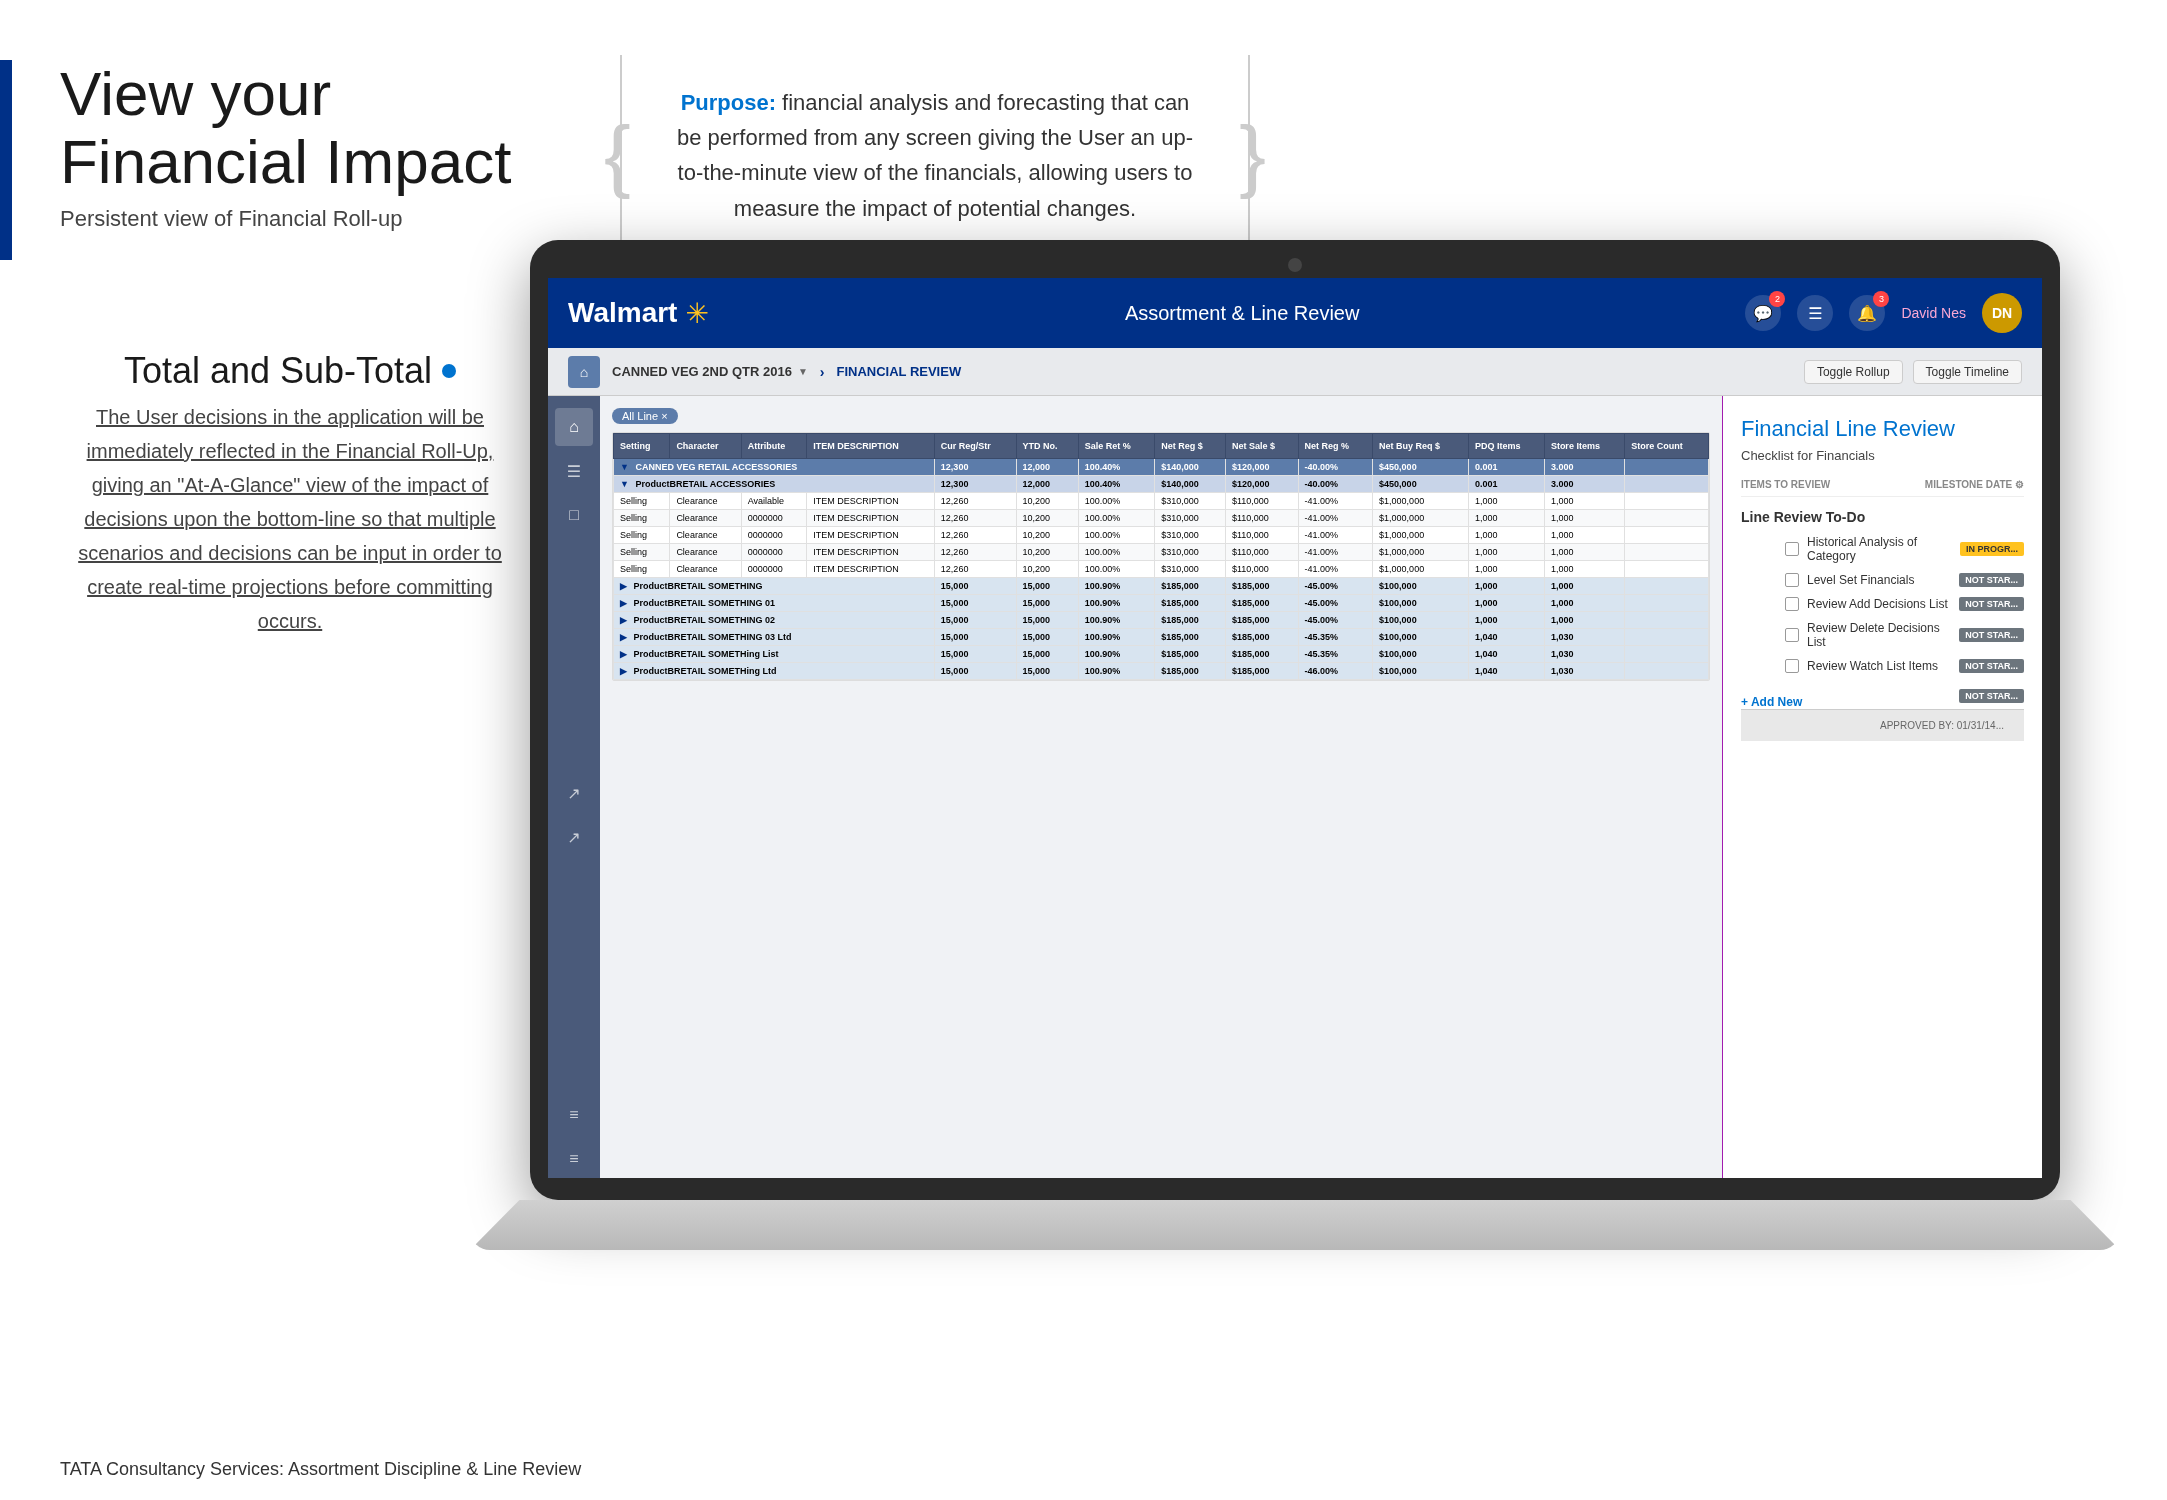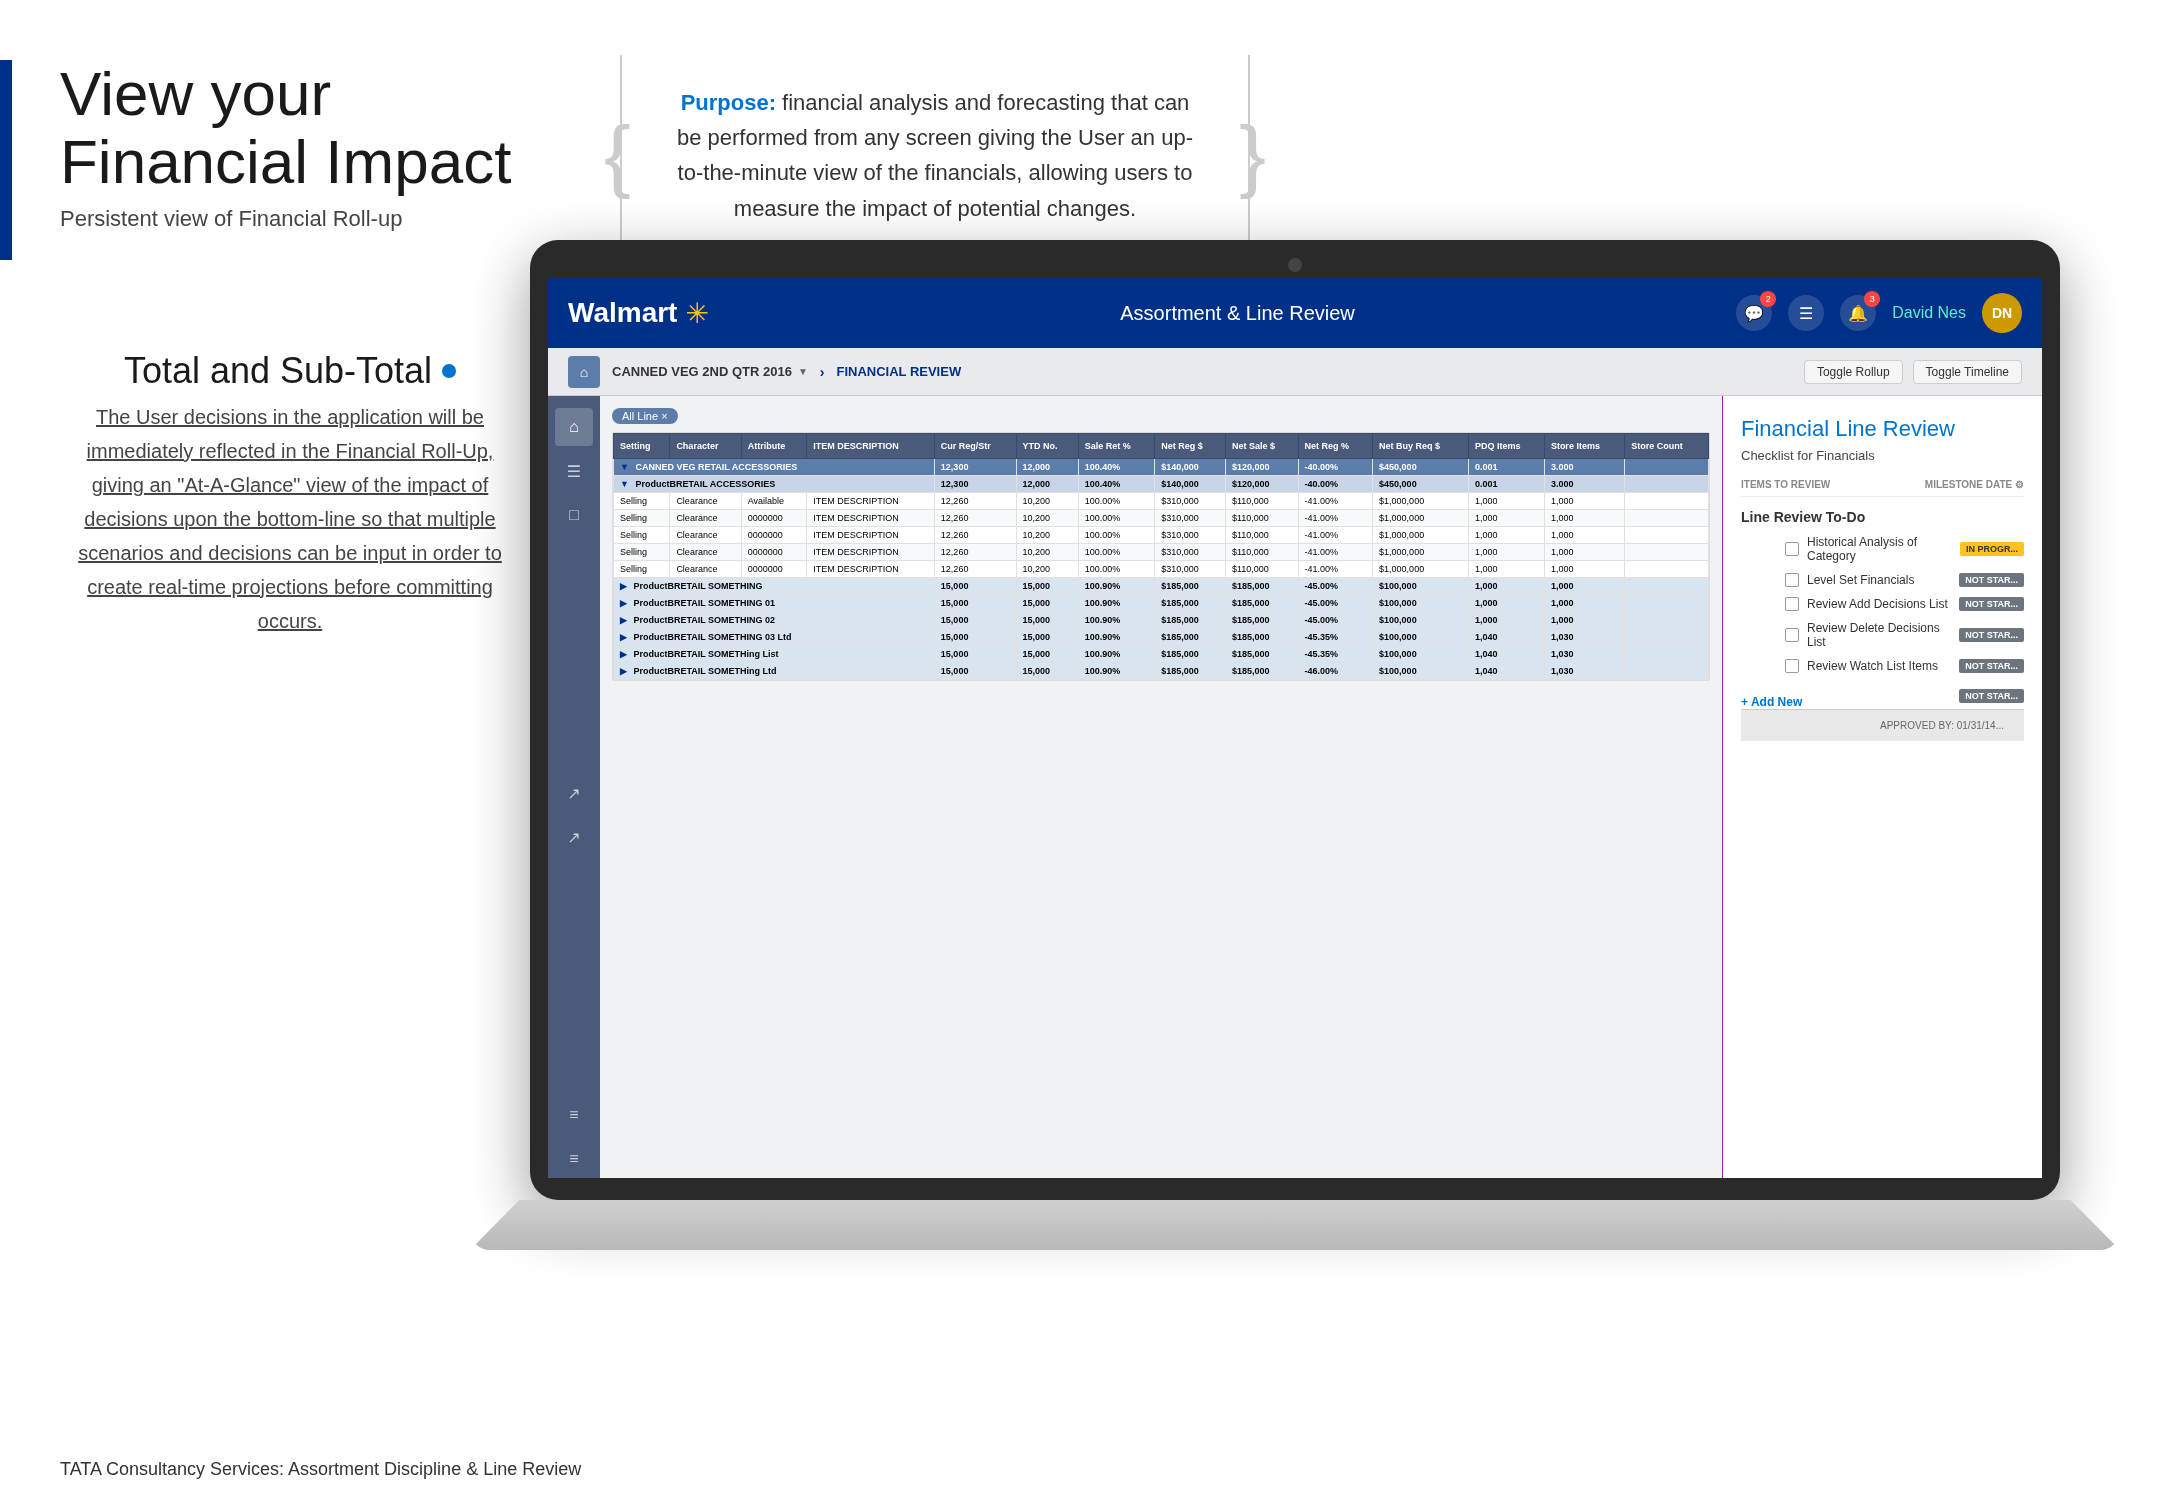--- a/index.html
+++ b/index.html
@@ -271,22 +271,22 @@
       background: #cc9900;
       border-radius: 50%;
       display: flex;
       align-items: center;
       justify-content: center;
       color: white;
       font-size: 14px;
       font-weight: bold;
     }
     .user-name {
-      color: #5eead4;
-      font-size: 16px;
+      color: #f9a8d4;
+      font-size: 14px;
     }
 
     
     .breadcrumb-bar {
       height: 48px;
       background: #e8eaed;
       display: flex;
       align-items: center;
       padding: 0 20px;
       gap: 12px;

